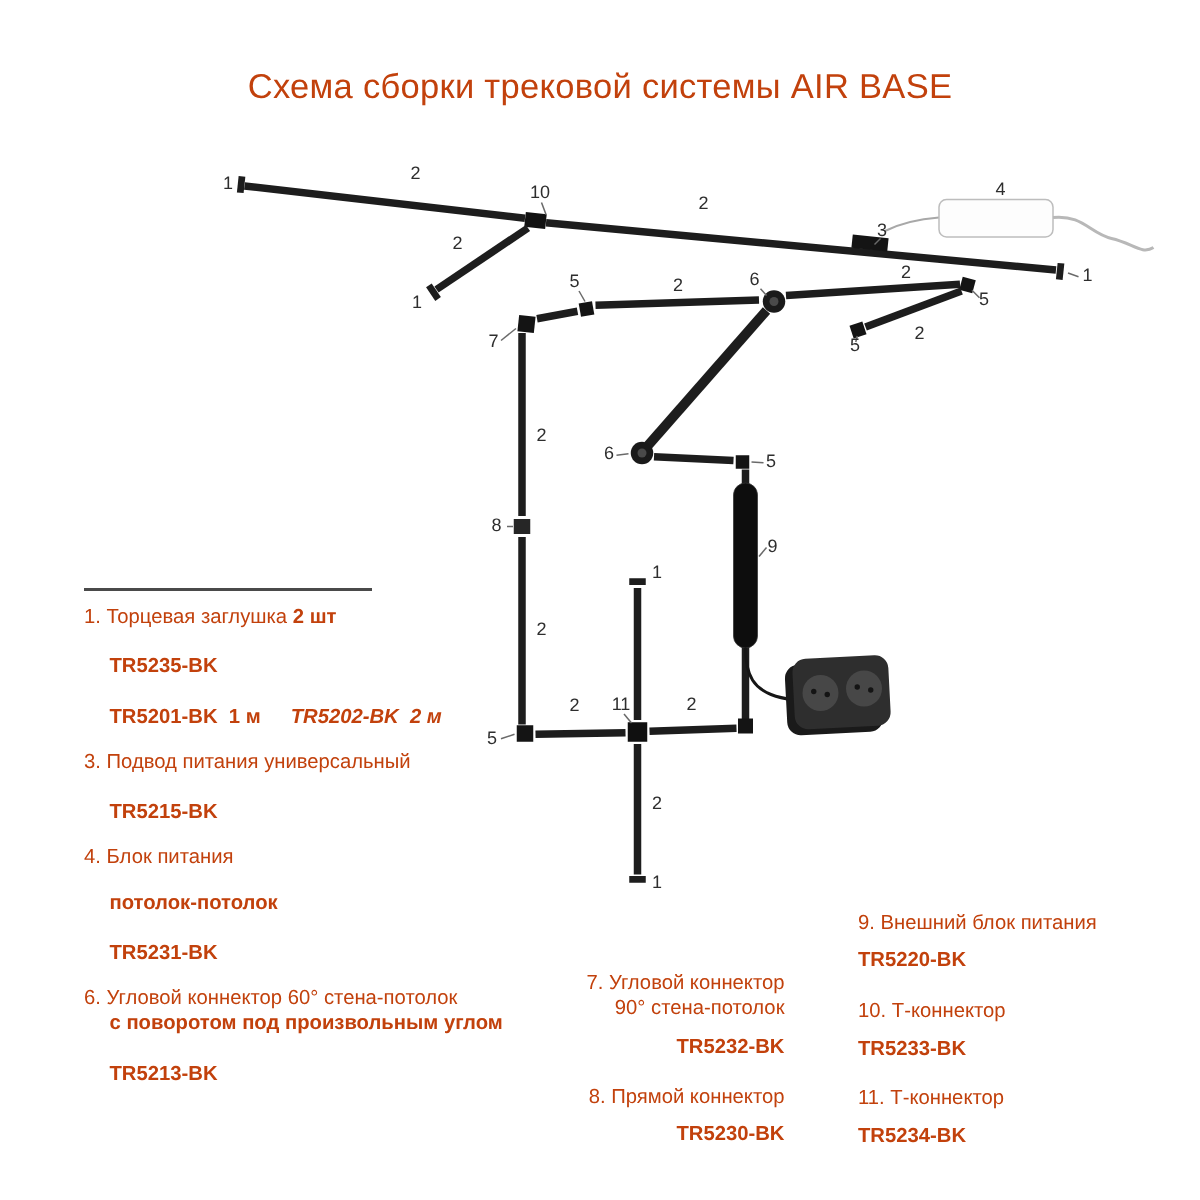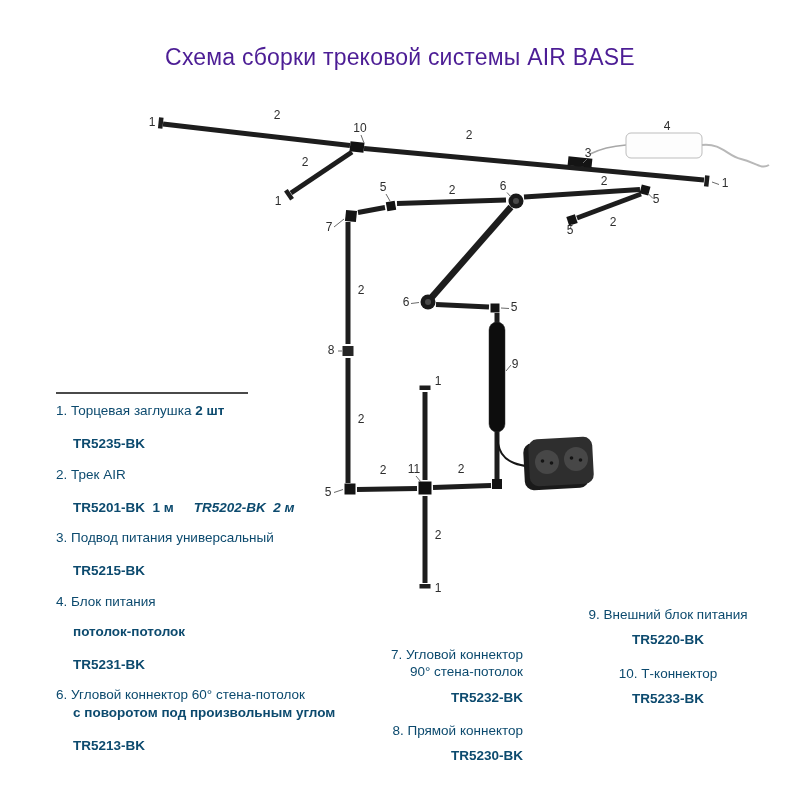--- a/index.html
+++ b/index.html
@@ -4,32 +4,32 @@
 <style>
   * { margin:0; padding:0; box-sizing:border-box; }
   html,body { width:800px; height:800px; background:#ffffff; }
   body {
     position:relative; overflow:hidden;
     font-family:"Liberation Sans","DejaVu Sans",sans-serif;
     color:#1c1c1c;
   }
   .title {
     position:absolute; top:44px; left:0; width:800px;
-    text-align:center; font-size:23px; color:#4c1d95; letter-spacing:.2px;
+    text-align:center; font-size:23px; color:#c2410c; letter-spacing:.2px;
   }
   svg.diagram { position:absolute; top:0; left:0; }
   .callout {
     font-size:12px; fill:#2e2e2e; text-anchor:middle;
     font-family:"Liberation Sans","DejaVu Sans",sans-serif;
   }
   .divider { position:absolute; left:56px; top:392px; width:192px; height:2px; background:#4a4a4a; }
-  .legend-col { position:absolute; font-size:13.5px; line-height:1.28; color:#0c4a6e; }
+  .legend-col { position:absolute; font-size:13.5px; line-height:1.28; color:#c2410c; }
   .col-left   { left:56px;  top:402px; width:305px; }
   .col-center { left:348px; top:646px; width:175px; text-align:right; }
-  .col-right  { left:572px; top:606px; width:192px; text-align:center; }
+  .col-right  { left:572px; top:606px; width:192px; text-align:left; }
   .l-item { margin-bottom:13px; }
   .l-line2 { padding-left:17px;font-weight:bold; }
   .l-code { font-weight:bold; padding-left:17px; margin-top:16px; }
   .c-item .l-code { padding-left:0; margin-top:8px; margin-bottom:16px; }
   .l-bold { font-weight:bold; }
   .l-code-gap { margin-left:20px;font-style:italic; }
 </style>
 </head>
 <body>
 
@@ -169,21 +169,20 @@
 </svg>
 
 <div class="divider"></div>
 
 <div class="legend-col col-left">
   <div class="l-item">
     <div><span>1.</span> <span>Торцевая заглушка</span> <span class="l-bold">2 шт</span></div>
     <div class="l-code">TR5235-BK</div>
   </div>
   <div class="l-item">
-    <div><span>2.</span> <span>Трек AIR</span></div>
     <div class="l-code"><span>TR5201-BK&nbsp;&nbsp;1 м</span><span class="l-code-gap">TR5202-BK&nbsp;&nbsp;2 м</span></div>
   </div>
   <div class="l-item">
     <div><span>3.</span> <span>Подвод питания универсальный</span></div>
     <div class="l-code">TR5215-BK</div>
   </div>
   <div class="l-item">
     <div><span>4.</span> <span>Блок питания</span></div>
   </div>
   <div class="l-item">
@@ -211,13 +210,17 @@
 
 <div class="legend-col col-right">
   <div class="c-item">
     <div><span>9.</span> <span>Внешний блок питания</span></div>
     <div class="l-code">TR5220-BK</div>
   </div>
   <div class="c-item">
     <div><span>10.</span> <span>Т-коннектор</span></div>
     <div class="l-code">TR5233-BK</div>
   </div>
+  <div class="c-item">
+    <div><span>11.</span> <span>Т-коннектор</span></div>
+    <div class="l-code">TR5234-BK</div>
+  </div>
 </div>
 
 </body></html>

